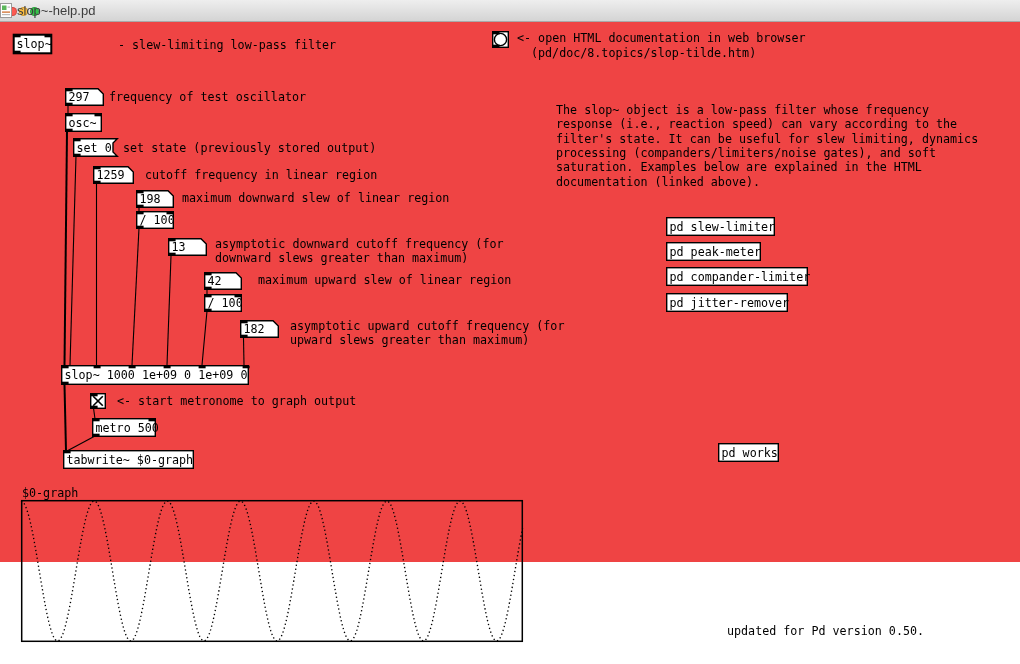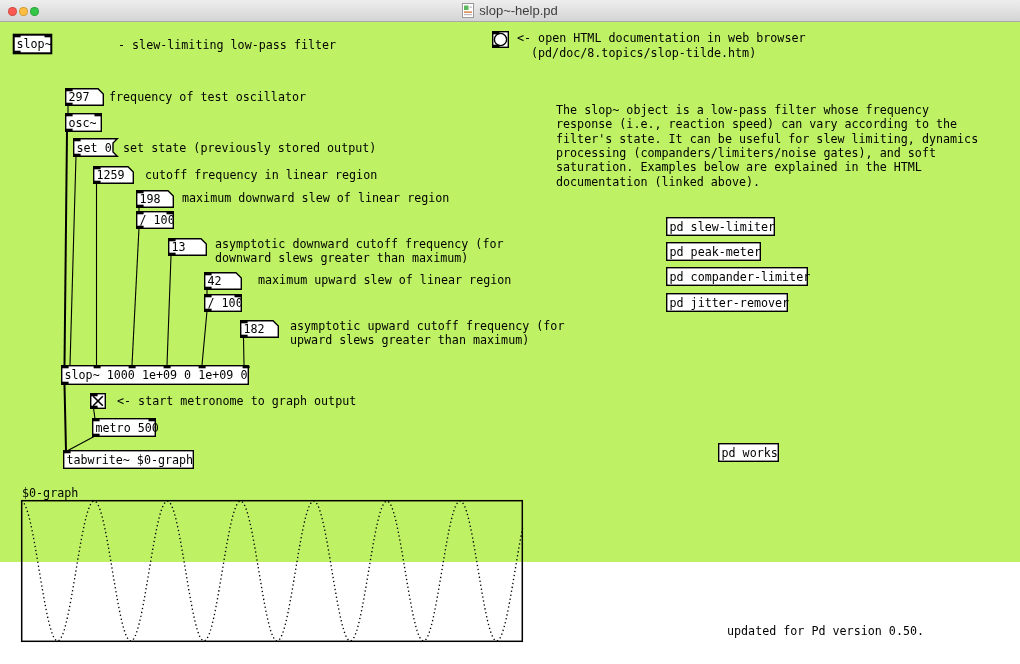--- a/index.html
+++ b/index.html
@@ -4,23 +4,23 @@
 <style>
   html,body{margin:0;padding:0;background:#888;}
   #window{position:relative;width:1020px;height:664px;background:#ffffff;overflow:hidden;
           font-family:"DejaVu Sans Mono",monospace;}
   #titlebar{position:absolute;left:0;top:0;width:1020px;height:22px;
             background:linear-gradient(#eeeeee,#d4d4d4);border-bottom:1px solid #a9a9a9;
             box-sizing:border-box;}
   .tl{position:absolute;top:6.5px;width:9px;height:9px;border-radius:50%;
       border:0.5px solid rgba(0,0,0,0.18);box-sizing:border-box;}
   #title-wrap{position:absolute;left:0;top:0;width:100%;height:20px;
-              display:flex;align-items:center;justify-content:center;gap:5px;}
+              display:flex;align-items:center;gap:5px;}
   #window-title{font-family:"Liberation Sans",sans-serif;font-size:13px;color:#3d3d3d;}
-  #canvas{position:absolute;left:0;top:22px;width:1020px;height:540px;background:#bef264;}
+  #canvas{position:absolute;left:0;top:22px;width:1020px;height:540px;background:#ef4444;}
   svg text{font-family:"DejaVu Sans Mono",monospace;font-size:11.7px;fill:#000;
            white-space:pre;}
 </style>
 </head>
 <body>
 
 <div id="window">
   <div id="titlebar">
     <span class="tl" style="left: 8px; background: rgb(252, 90, 82);"></span>
     <span class="tl" style="left: 19px; background: rgb(253, 190, 65);"></span>

